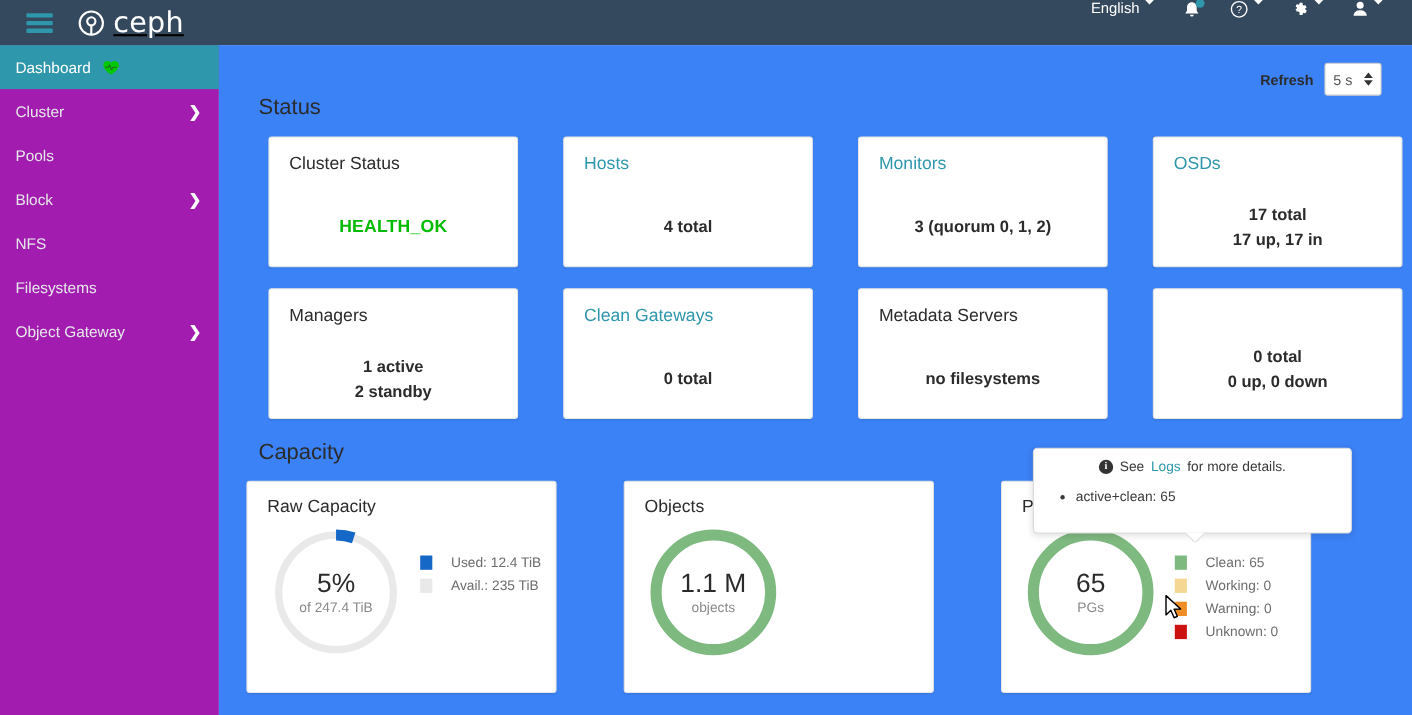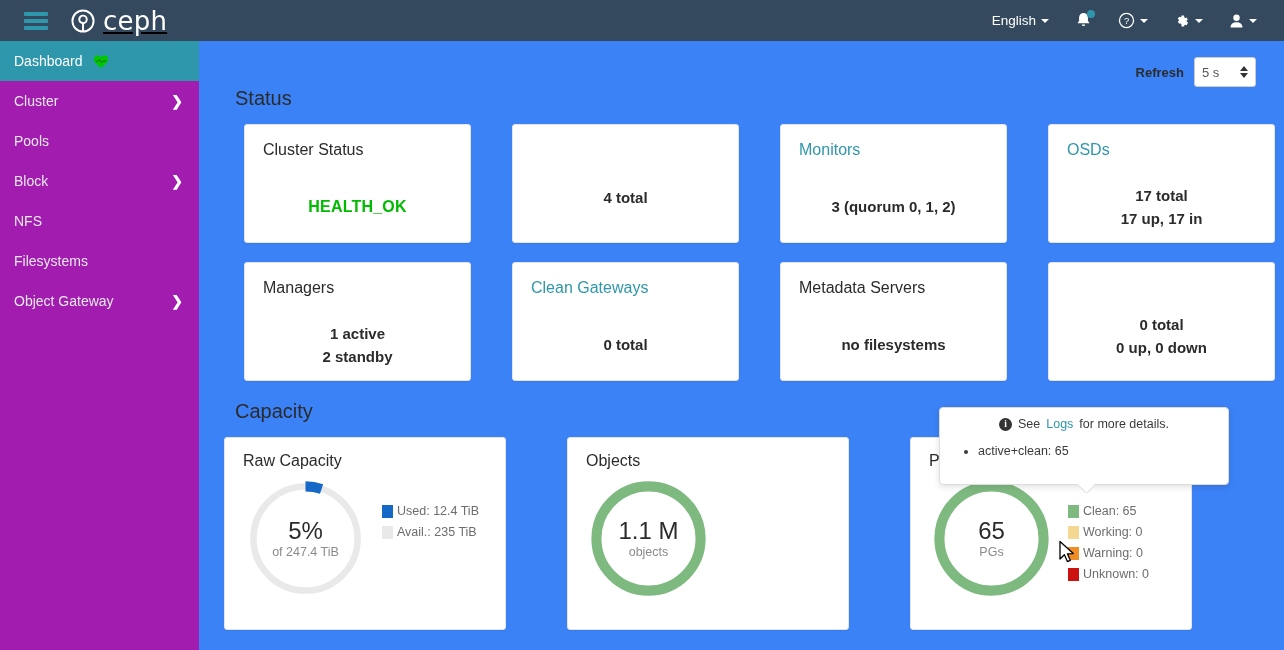--- a/index.html
+++ b/index.html
@@ -29,21 +29,21 @@
   .brand-mark { width: 26px; height: 26px; display: block; }
   .brand-text {
     color: #ffffff; font-size: 26px; letter-spacing: 0.2px;
     font-family: "DejaVu Sans", sans-serif; font-weight: 400; line-height: 1;
   }
   .nav-right {
     margin-left: auto; display: flex; align-items: center;
     height: 41px; padding-right: 14px;
   }
   .nav-item {
-    display: flex; align-items: center; gap: 5px;
+    display: flex; align-items: flex-start; gap: 5px;
     color: #ffffff; font-size: 13.5px;
     padding: 0 13px; height: 41px; cursor: pointer;
     position: relative;
   }
   .caret {
     width: 0; height: 0;
     border-left: 4px solid transparent; border-right: 4px solid transparent;
     border-top: 4px solid #ffffff; display: inline-block;
   }
   .bell-wrap { position: relative; width: 17px; height: 19px; }
@@ -75,21 +75,21 @@
     width: 1085px; height: 609px;
     background: #3b82f6;
     overflow: hidden;
   }
   .refresh-row {
     display: flex; align-items: center; justify-content: flex-end;
     padding: 16px 28px 0 0; gap: 10px;
   }
   .refresh-label { font-size: 13px; font-weight: bold; color: #2b2b2b; }
   .refresh-select {
-    width: 62px; height: 30px;
+    width: 52px; height: 30px;
     border: 1px solid #ccc; border-radius: 3px;
     background: #ffffff;
     display: flex; align-items: center; justify-content: space-between;
     padding: 0 7px; cursor: pointer;
   }
   .refresh-value { font-size: 13px; color: #555; }
   .spinner-ud {
     display: flex; flex-direction: column; align-items: center; gap: 2px; line-height: 0;
   }
   .tri-up { width:0;height:0;border-left:4px solid transparent;border-right:4px solid transparent;border-bottom:5px solid #333; }
@@ -133,21 +133,21 @@
   .cap-title { font-size: 16px; color: #2b2b2b; font-weight: 400; }
   .cap-inner { display: flex; align-items: flex-start; margin-top: 6px; }
   .donut-wrap { position: relative; width: 125px; height: 125px; flex: 0 0 auto; }
   .donut-center {
     position: absolute; inset: 0;
     display: flex; flex-direction: column; align-items: center; justify-content: center;
   }
   .donut-big { font-size: 24px; color: #2b2b2b; line-height: 1.05; }
   .donut-sub { font-size: 12.5px; color: #8a8a8a; margin-top: 1px; }
   .legend { margin-left: 14px; padding-top: 28px; display: flex; flex-direction: column; gap: 7px; }
-  .legend-item { display: flex; align-items: center; gap: 4px; }
+  .legend-item { display: flex; align-items: center; gap: 17px; }
   .swatch { width: 11px; height: 13px; flex: 0 0 auto; }
   .legend-text { font-size: 12.5px; color: #6d6d6d; white-space: nowrap; }
 
   
   .popover {
     position: absolute; left: 939px; top: 407px;
     width: 290px; height: 78px;
     background: #ffffff;
     border: 1px solid #dcdcdc; border-radius: 4px;
     box-shadow: 0 2px 6px rgba(0,0,0,0.12);
@@ -291,20 +291,21 @@
     <h2 class="section-title">Status</h2>
 
     <div class="card-row">
       <div class="stat-card">
         <div class="stat-title">Cluster Status</div>
         <div class="stat-body">
           <div class="stat-value health-ok">HEALTH_OK</div>
         </div>
       </div>
       <div class="stat-card">
+        <div class="stat-title link">Hosts</div>
         <div class="stat-body">
           <div class="stat-value">4 total</div>
         </div>
       </div>
       <div class="stat-card">
         <div class="stat-title link">Monitors</div>
         <div class="stat-body">
           <div class="stat-value">3 (quorum 0, 1, 2)</div>
         </div>
       </div>

